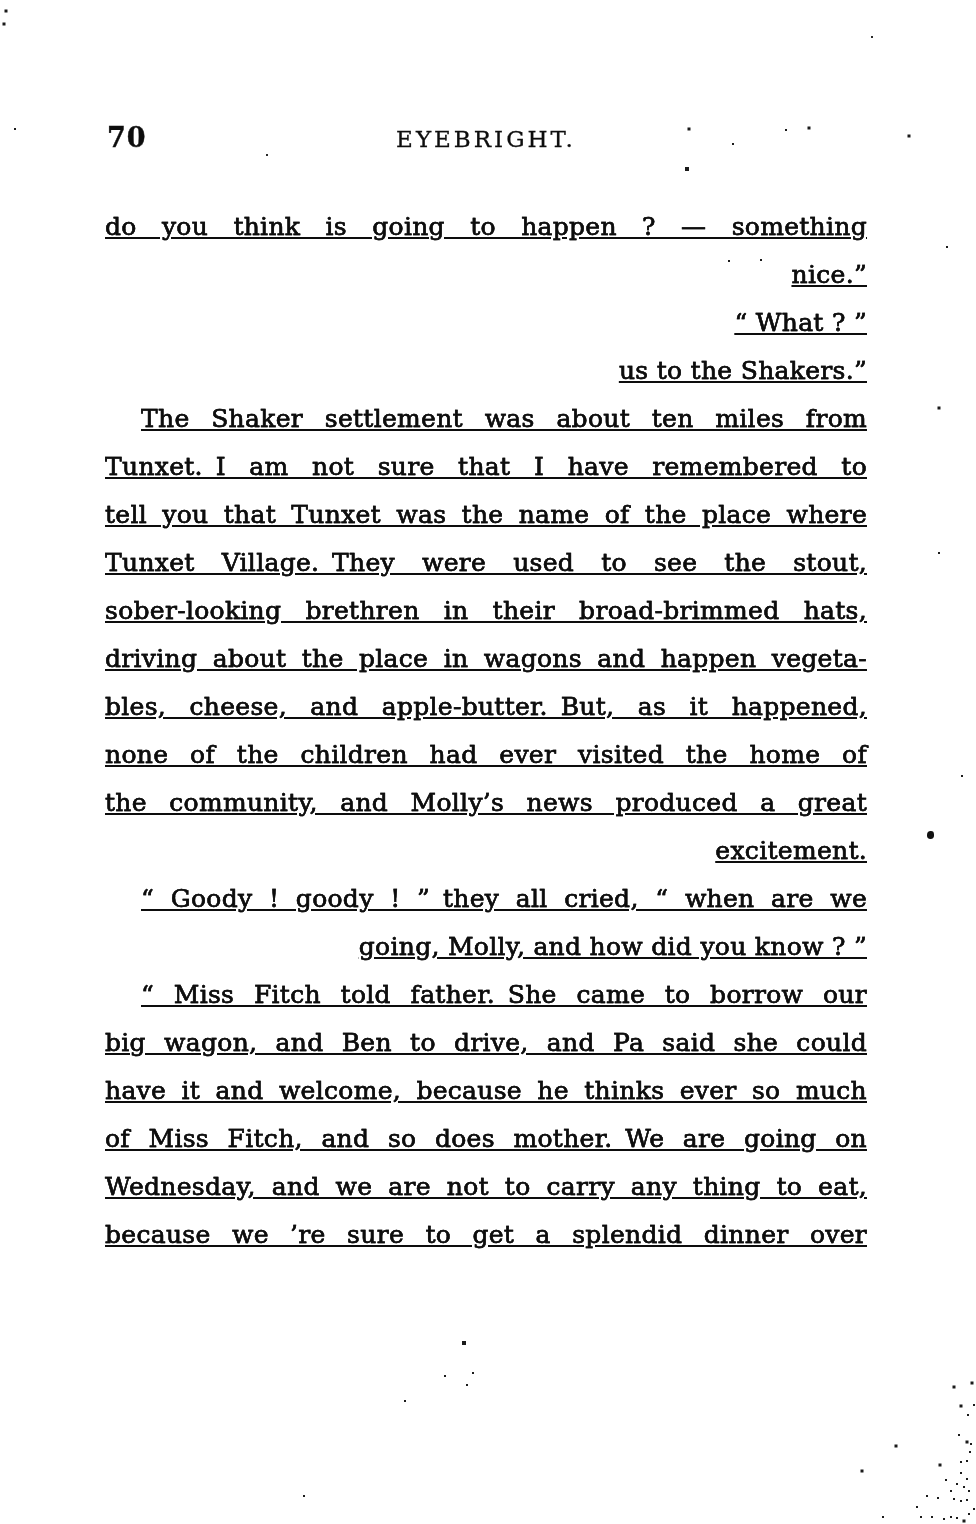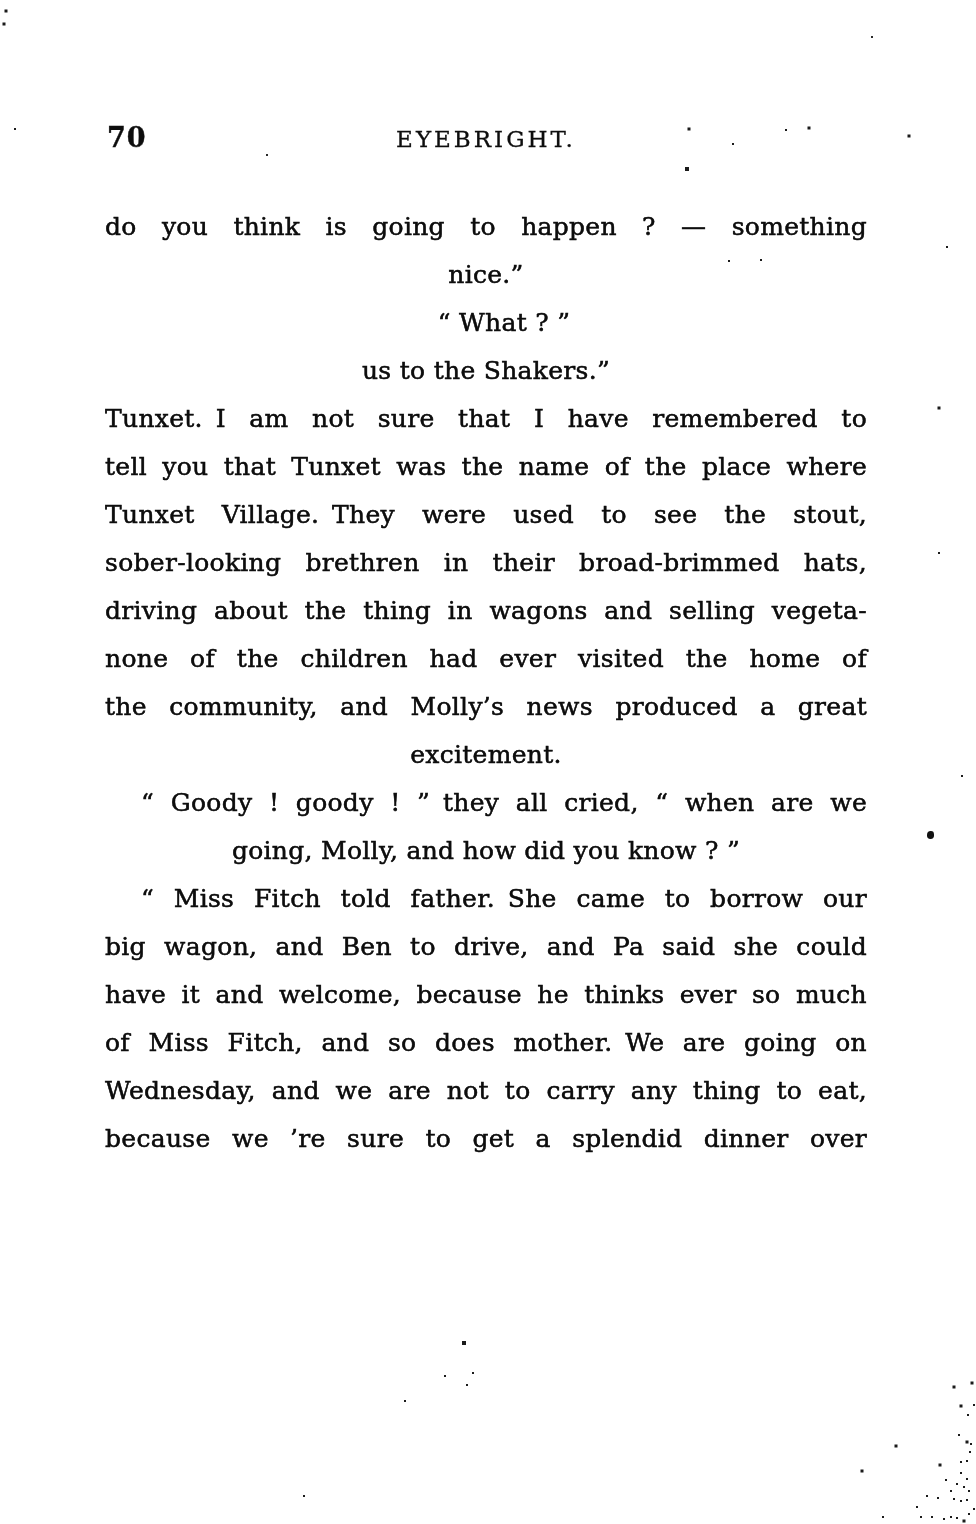--- a/index.html
+++ b/index.html
@@ -39,27 +39,28 @@
     letter-spacing: 3px;
     font-weight: normal;
     -webkit-text-stroke: 0.3px #101010;
   }
   
   .textblock {
     position: absolute;
     top: 203px;
     left: 105px;
     width: 762px;
+    text-decoration: underline;
   }
   .ln {
     height: 48px;
     line-height: 48px;
     font-size: 25px;
     letter-spacing: 0.3px;
-    text-align: center;
+    text-align: right;
     -webkit-text-stroke: 0.45px #121212;
     text-shadow: 0 0 0.6px rgba(10,10,10,0.55);
     white-space: nowrap;
   }
   .ln.j {
     text-align: justify;
     text-align-last: justify;
     white-space: normal;
   }
   .ln.in {
@@ -156,25 +157,27 @@
   <header class="hdr">
     <span class="folio">70</span>
     <span class="rtitle">EYEBRIGHT.</span>
   </header>
 
   <main class="textblock">
     <div class="ln j">do you think is going to happen ? — something</div>
     <div class="ln">nice.”</div>
     <div class="ln in">“ What ? ”</div>
     <div class="ln">us to the Shakers.”</div>
+    <div class="ln j in">The Shaker settlement was about ten miles from</div>
     <div class="ln j">Tunxet. I am not sure that I have remembered to</div>
     <div class="ln j">tell you that Tunxet was the name of the place where</div>
     <div class="ln j">Tunxet Village. They were used to see the stout,</div>
     <div class="ln j">sober-looking brethren in their broad-brimmed hats,</div>
-    <div class="ln j">driving about the thing in wagons and selling vegeta-</div>
+    <div class="ln j">driving about the place in wagons and happen vegeta-</div>
+    <div class="ln j">bles, cheese, and apple-butter. But, as it happened,</div>
     <div class="ln j">none of the children had ever visited the home of</div>
     <div class="ln j">the community, and Molly’s news produced a great</div>
     <div class="ln">excitement.</div>
     <div class="ln j in">“ Goody ! goody ! ” they all cried, “ when are we</div>
     <div class="ln">going, Molly, and how did you know ? ”</div>
     <div class="ln j in">“ Miss Fitch told father. She came to borrow our</div>
     <div class="ln j">big wagon, and Ben to drive, and Pa said she could</div>
     <div class="ln j">have it and welcome, because he thinks ever so much</div>
     <div class="ln j">of Miss Fitch, and so does mother. We are going on</div>
     <div class="ln j">Wednesday, and we are not to carry any thing to eat,</div>

